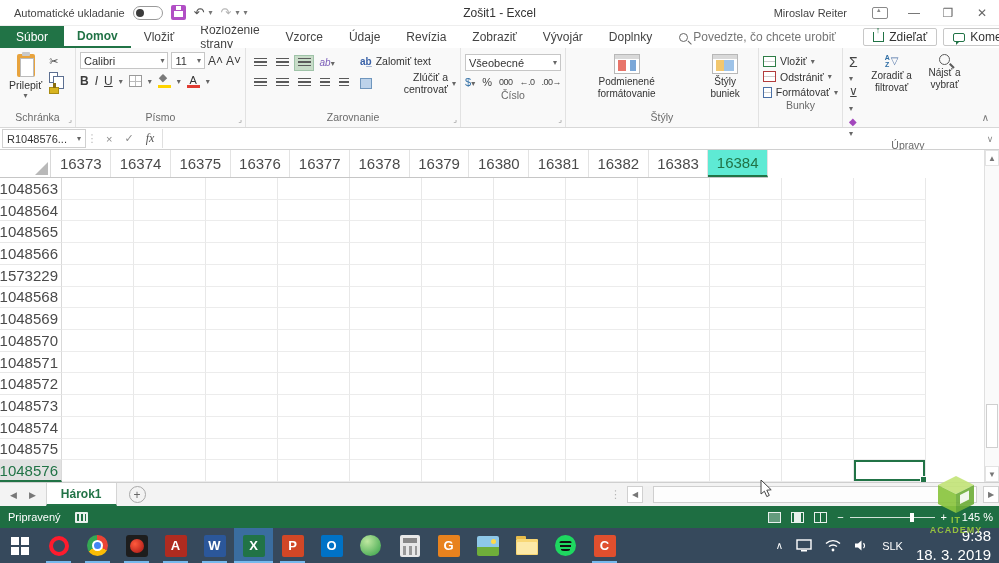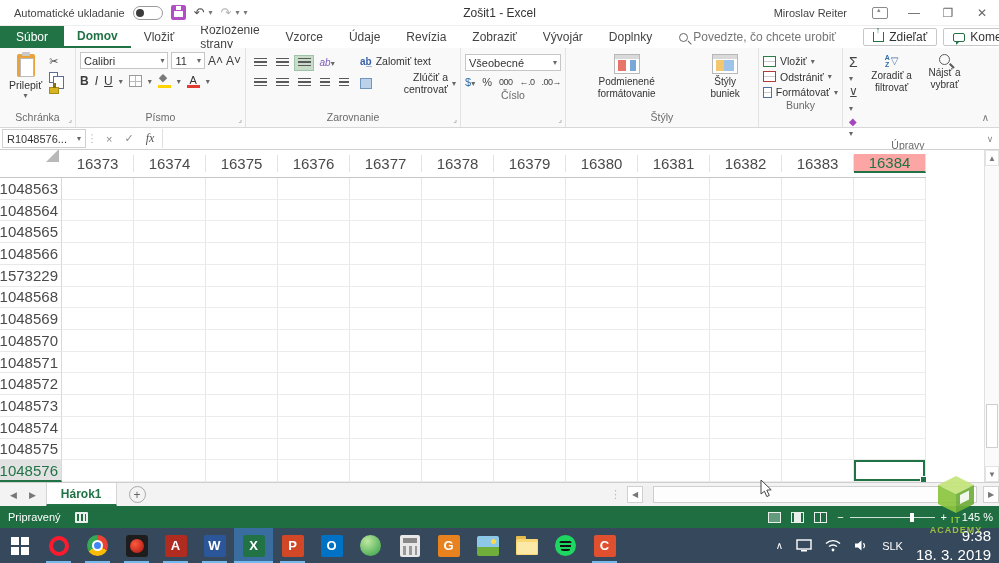--- a/index.html
+++ b/index.html
@@ -116,25 +116,25 @@
   .namebox .nm { flex:1; }
   .fbsep { width:12px; display:flex; align-items:center; justify-content:center; color:#bbb; }
   .fbicons { display:flex; align-items:center; gap:12px; padding:0 8px; color:#8a8a8a; }
   .fbicons .fx { font-style:italic; font-family:"Liberation Serif",serif; color:#555; font-size:12px; }
   .fxfield { flex:1; border-left:1px solid #e0e0e0; margin:1px 0; }
   .fxfield input { width:100%; height:100%; border:none; outline:none; background:transparent; }
   .fbchev { width:18px; display:flex; align-items:center; justify-content:center; color:#888; font-size:9px; }
 
   
   .gridwrap { flex:1; position:relative; background:#fff; overflow:hidden; }
-  .colheads { position:absolute; left:0; top:0; height:28px; width:926px; display:flex; border-bottom:1px solid #c6c6c6; background:#fff;align-items:center; }
+  .colheads { position:absolute; left:0; top:0; height:28px; width:768px; display:flex; border-bottom:1px solid #c6c6c6; background:#fff; }
   .corner { width:62px; position:relative; border-right:1px solid #d9d9d9; }
   .corner::after { content:""; position:absolute; right:2px; bottom:2px; border-left:13px solid transparent; border-bottom:13px solid #b9b9b9; }
   .ch { width:72px; display:flex; align-items:center; justify-content:center; font-size:15px; color:#4a4a4a; border-right:1px solid #e3e3e3; }
-  .ch.sel { background:#fca5a5; color:#217346; border-bottom:2px solid #217346; }
+  .ch.sel { background:#5eead4; color:#217346; border-bottom:2px solid #217346; }
   .gridrows { position:absolute; left:0; top:28px; bottom:0; width:926px; display:flex; flex-direction:column; }
   .grow { flex:1; display:flex; }
   .rh { width:62px; display:flex; align-items:center; justify-content:flex-end; padding-right:3px; font-size:15px; color:#4a4a4a; border-right:1px solid #d9d9d9; border-bottom:1px solid #e8e8e8; }
   .rh.sel { background:#e2e2e2; color:#217346; border-bottom:2px solid #217346; }
   .gc { width:72px; border-right:1px solid #e8e8e8; border-bottom:1px solid #ececec; position:relative; }
   .gc.active { box-shadow:inset 0 0 0 2px #217346; }
   .gc.active::after { content:""; position:absolute; right:-2px; bottom:-2px; width:5px; height:5px; background:#217346; border:1px solid #fff; }
   .vscroll { position:absolute; right:0; top:0; bottom:0; width:15px; border-left:1px solid #e0e0e0; background:#fafafa; display:flex; flex-direction:column; }
   .varrow { height:16px; display:flex; align-items:center; justify-content:center; font-size:8px; color:#777; border:1px solid #e3e3e3; background:#fff; }
   .vtrack { flex:1; position:relative; }

